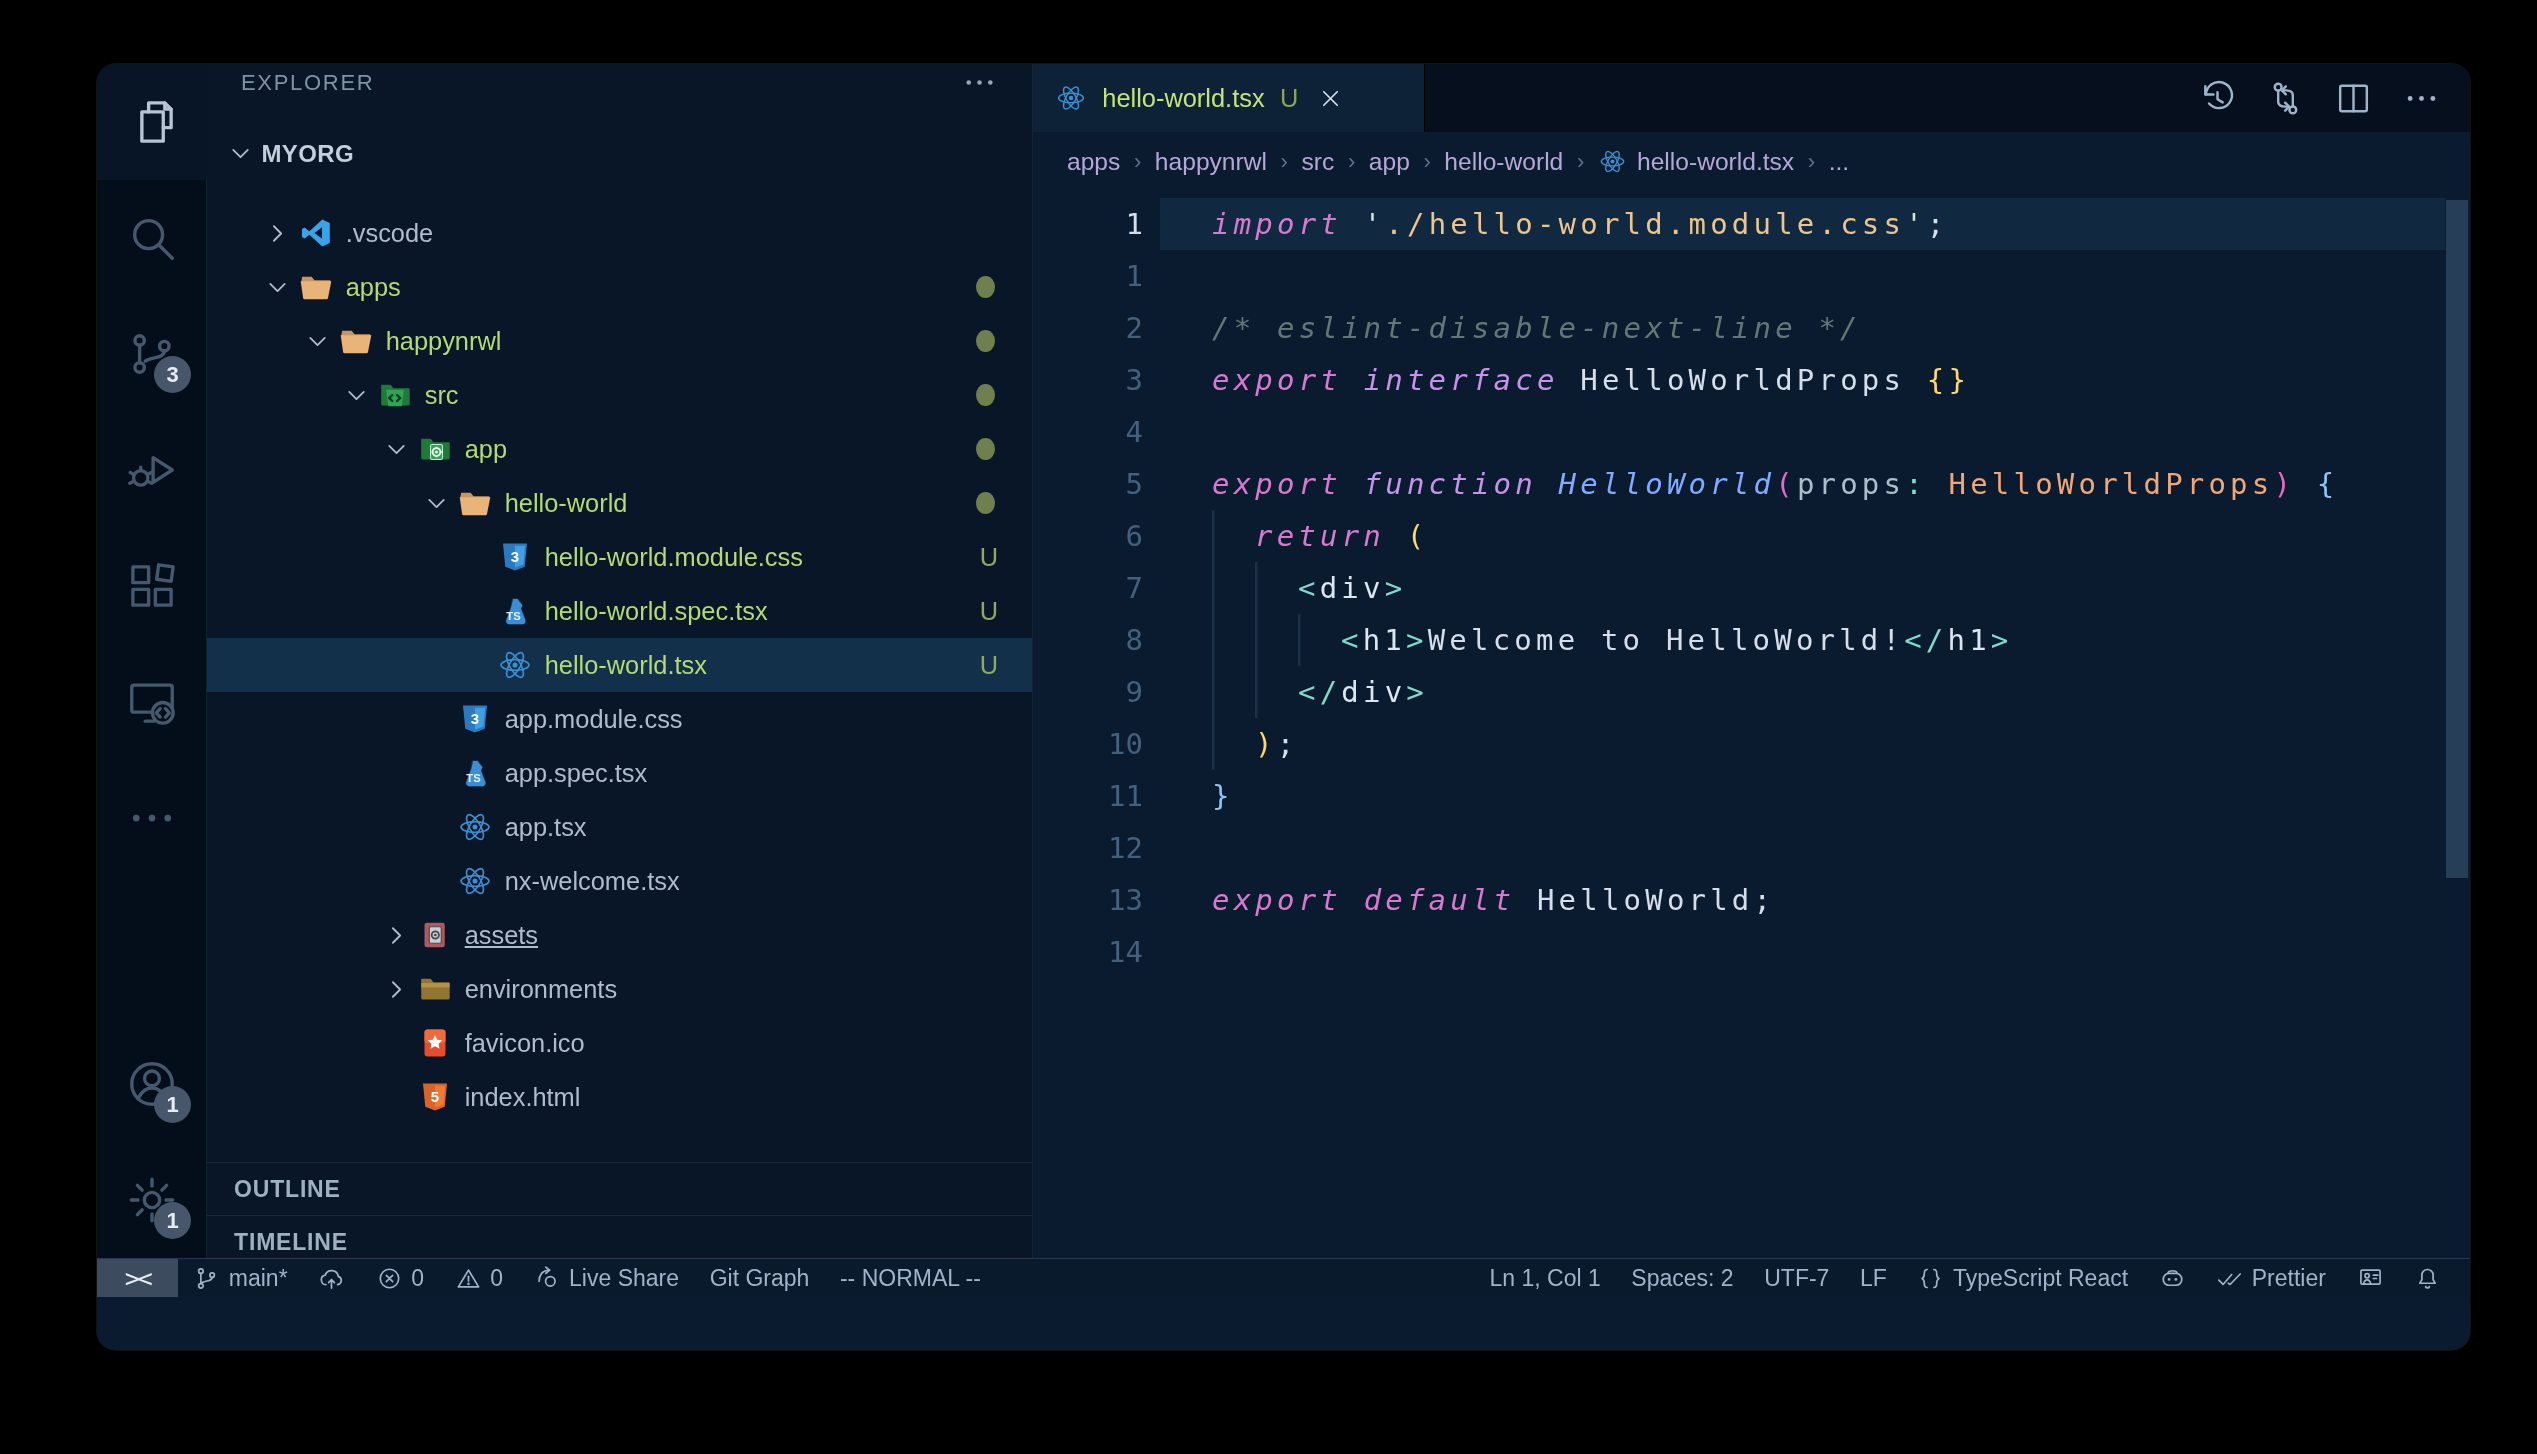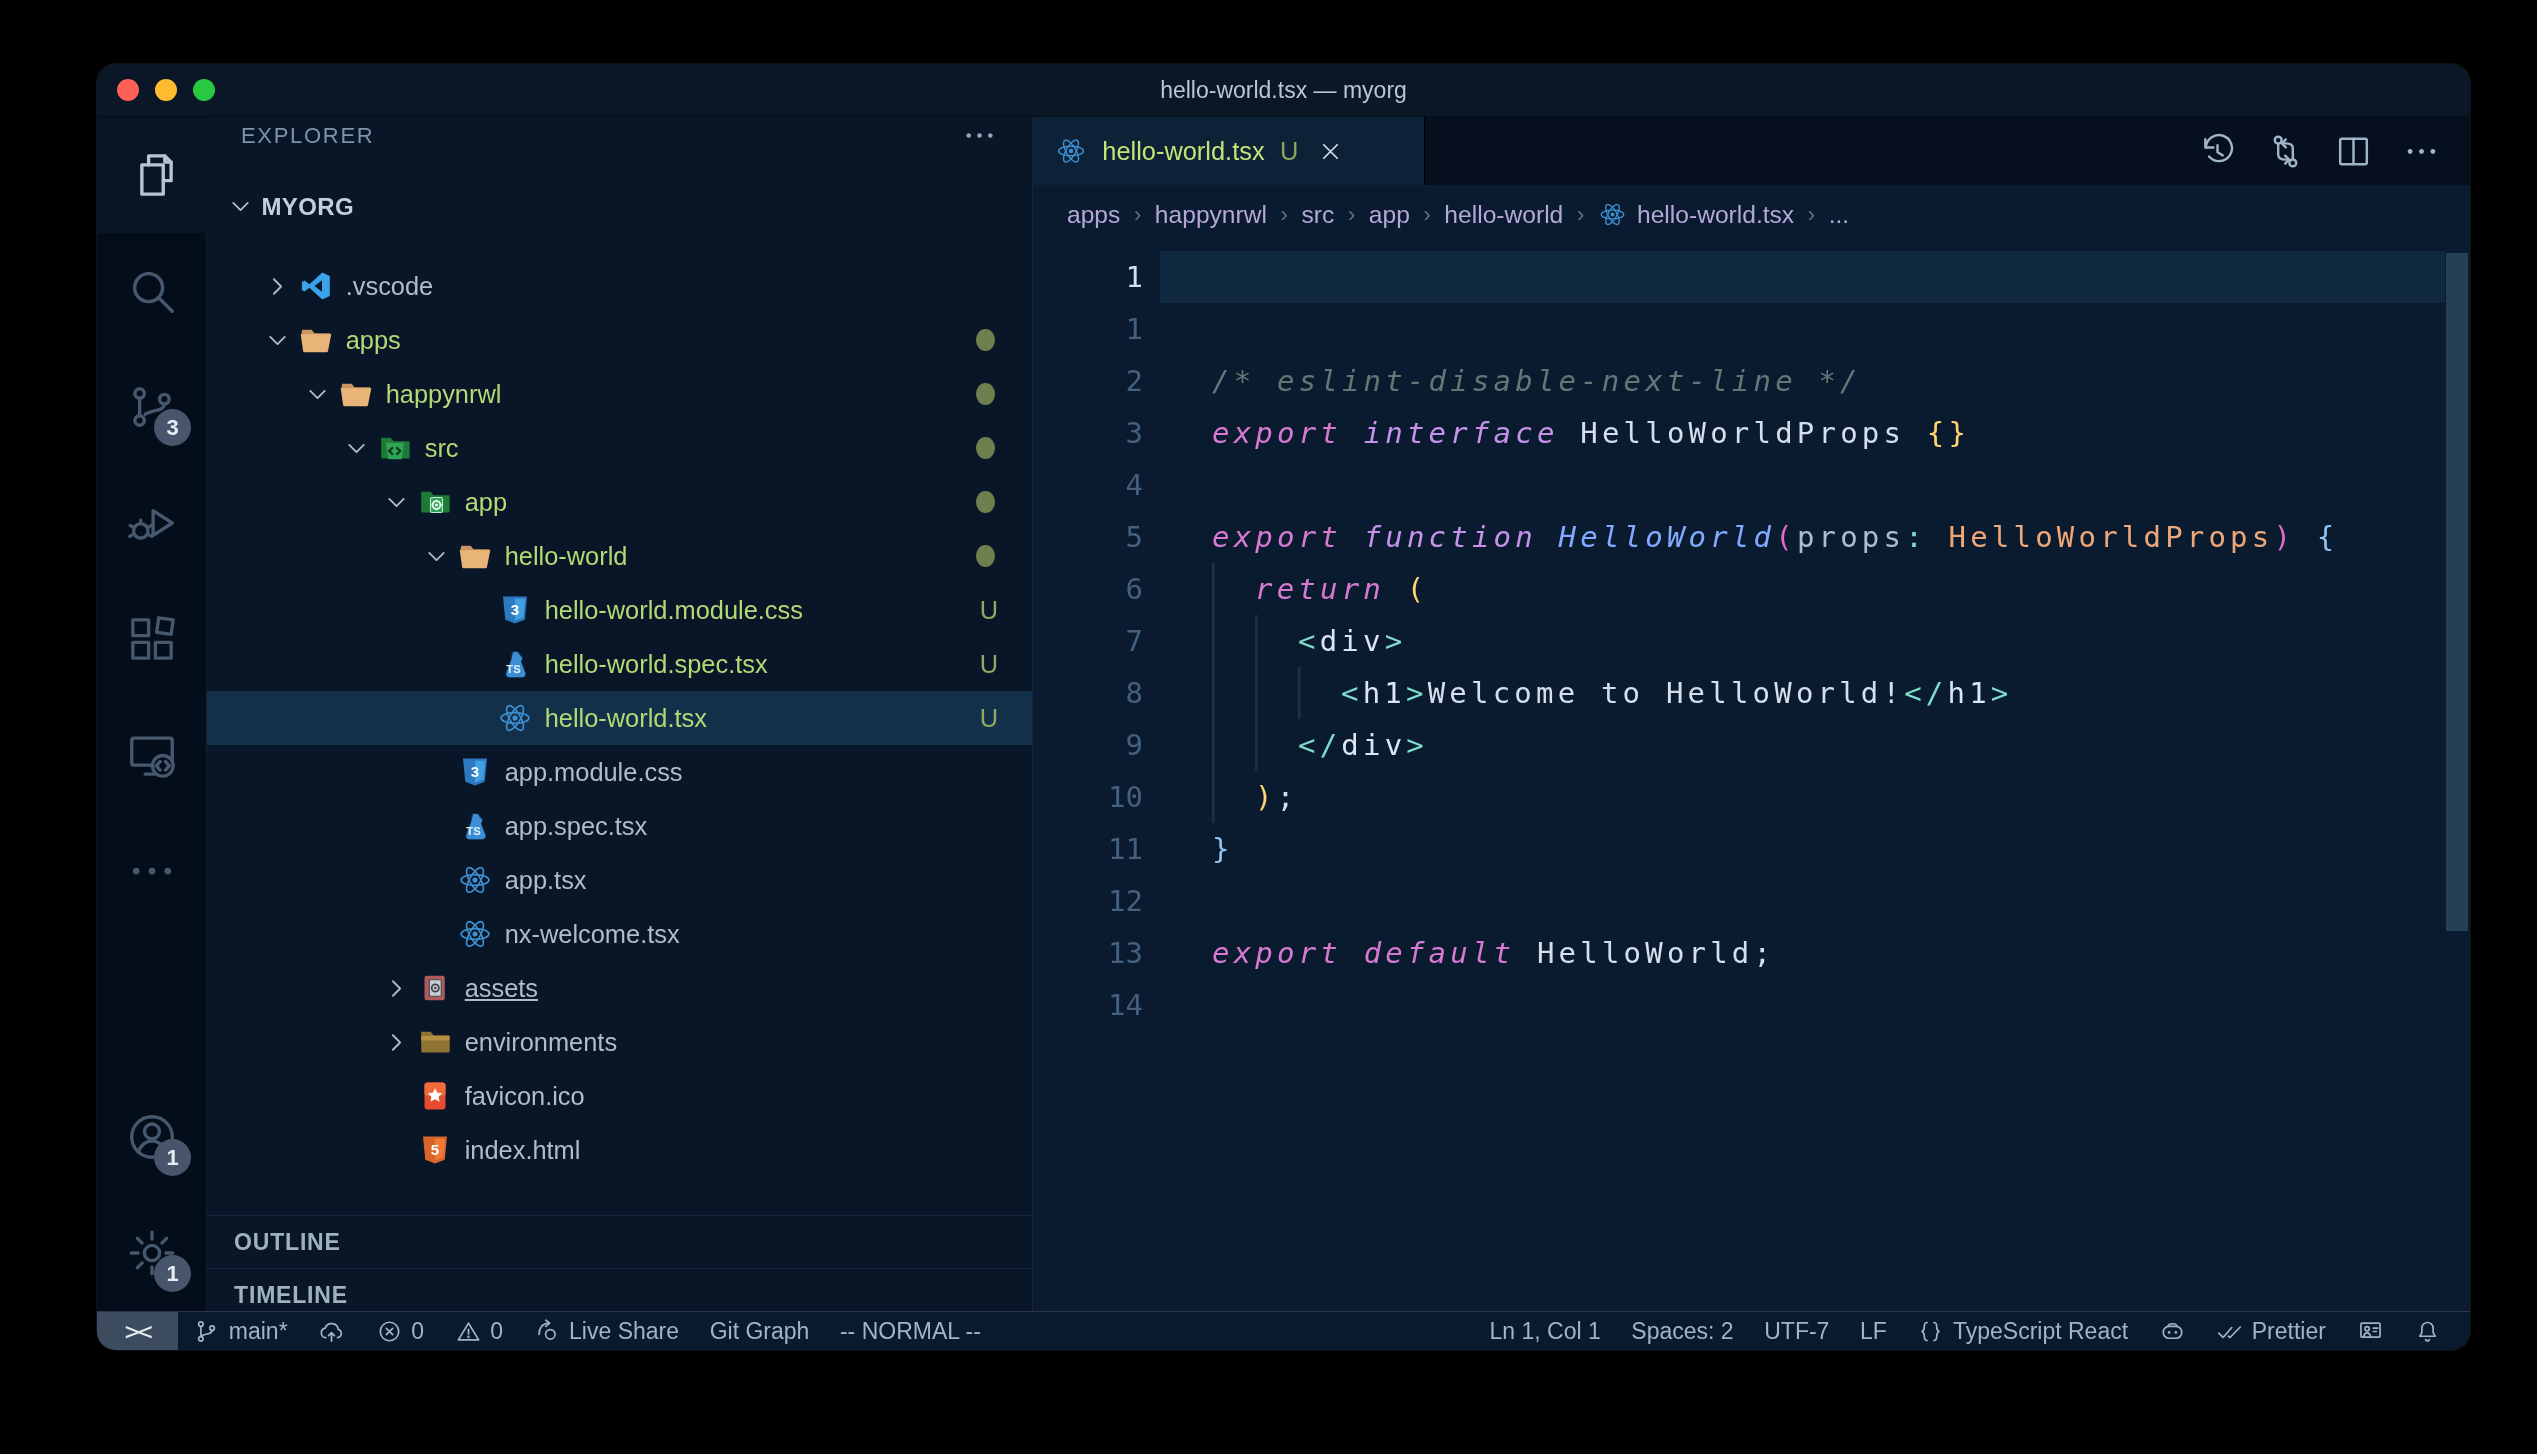--- a/index.html
+++ b/index.html
@@ -111,28 +111,20 @@
   .sb-item svg { width:27px; height:27px; }
   .sb-remote { background:#3d4b5f; color:#e8eef5; width:81px; justify-content:center;
     font-family:"DejaVu Sans Mono", monospace; font-size:25.4px; letter-spacing:-2.5px; }
   .sb-right { margin-left:auto; display:flex; align-items:stretch; padding-right:13.6px; }
 </style>
 </head>
 <body>
 
 <div class="window">
 
-  <div class="titlebar">
-    <div class="traffic">
-      <div class="tl r"></div>
-      <div class="tl y"></div>
-      <div class="tl g"></div>
-    </div>
-    <div class="title-text">hello-world.tsx — myorg</div>
-  </div>
 
   <div class="main">
     <div class="activitybar" id="activitybar">
         <div class="ab-item active">
           <span style="display: flex;">
             <svg viewBox="0 0 24 24" fill="none" stroke="currentColor" stroke-width="1.5" stroke-linecap="round" stroke-linejoin="round">
               <path d="M7.5 7.5h9.5v13H7.5z"></path>
               <path d="M10.5 7.5V3.5h7.2l2.8 2.8v8.2h-3.5"></path>
               <path d="M17.7 3.5v2.8h2.8"></path>
             </svg>
@@ -630,21 +622,21 @@
               </svg>
             </span>
           </span>
           <span>hello-world.tsx</span>
           <span class="bc-sep">›</span>
           <span>...</span>
         </div>
       <div class="code">
         <div class="curline"></div>
         <div id="code-lines" style="padding-top: 6.8px;">
-            <div class="code-line"><span class="gutter active">1</span></div>
+            <div class="code-line"><span class="gutter active">1</span><span class="line-text"><span class="tk-kw">import</span><span class="tk-plain"> </span><span class="tk-q">'</span><span class="tk-str">./hello-world.module.css</span><span class="tk-q">'</span><span class="tk-plain">;</span></span></div>
             <div class="code-line"><span class="gutter">1</span><span class="line-text"></span></div>
             <div class="code-line"><span class="gutter">2</span><span class="line-text"><span class="tk-cm">/* eslint-disable-next-line */</span></span></div>
             <div class="code-line"><span class="gutter">3</span><span class="line-text"><span class="tk-kw">export</span><span class="tk-plain"> </span><span class="tk-decl">interface</span><span class="tk-plain"> </span><span class="tk-plain">HelloWorldProps</span><span class="tk-plain"> </span><span class="tk-pg">{}</span></span></div>
             <div class="code-line"><span class="gutter">4</span><span class="line-text"></span></div>
             <div class="code-line"><span class="gutter">5</span><span class="line-text"><span class="tk-kw">export</span><span class="tk-plain"> </span><span class="tk-decl">function</span><span class="tk-plain"> </span><span class="tk-fn">HelloWorld</span><span class="tk-pp">(</span><span class="tk-param">props</span><span class="tk-colon">:</span><span class="tk-plain"> </span><span class="tk-type">HelloWorldProps</span><span class="tk-pp">)</span><span class="tk-plain"> </span><span class="tk-pb">{</span></span></div>
             <div class="code-line"><span class="gutter">6</span><span class="line-text"><span class="ig"></span><span class="tk-kw">return</span><span class="tk-plain"> </span><span class="tk-pg">(</span></span></div>
             <div class="code-line"><span class="gutter">7</span><span class="line-text"><span class="ig"></span><span class="ig"></span><span class="tk-tb">&lt;</span><span class="tk-tag">div</span><span class="tk-tb">&gt;</span></span></div>
             <div class="code-line"><span class="gutter">8</span><span class="line-text"><span class="ig"></span><span class="ig"></span><span class="ig"></span><span class="tk-tb">&lt;</span><span class="tk-tag">h1</span><span class="tk-tb">&gt;</span><span class="tk-plain">Welcome to HelloWorld!</span><span class="tk-tb">&lt;/</span><span class="tk-tag">h1</span><span class="tk-tb">&gt;</span></span></div>
             <div class="code-line"><span class="gutter">9</span><span class="line-text"><span class="ig"></span><span class="ig"></span><span class="tk-tb">&lt;/</span><span class="tk-tag">div</span><span class="tk-tb">&gt;</span></span></div>
             <div class="code-line"><span class="gutter">10</span><span class="line-text"><span class="ig"></span><span class="tk-pg">)</span><span class="tk-plain">;</span></span></div>

